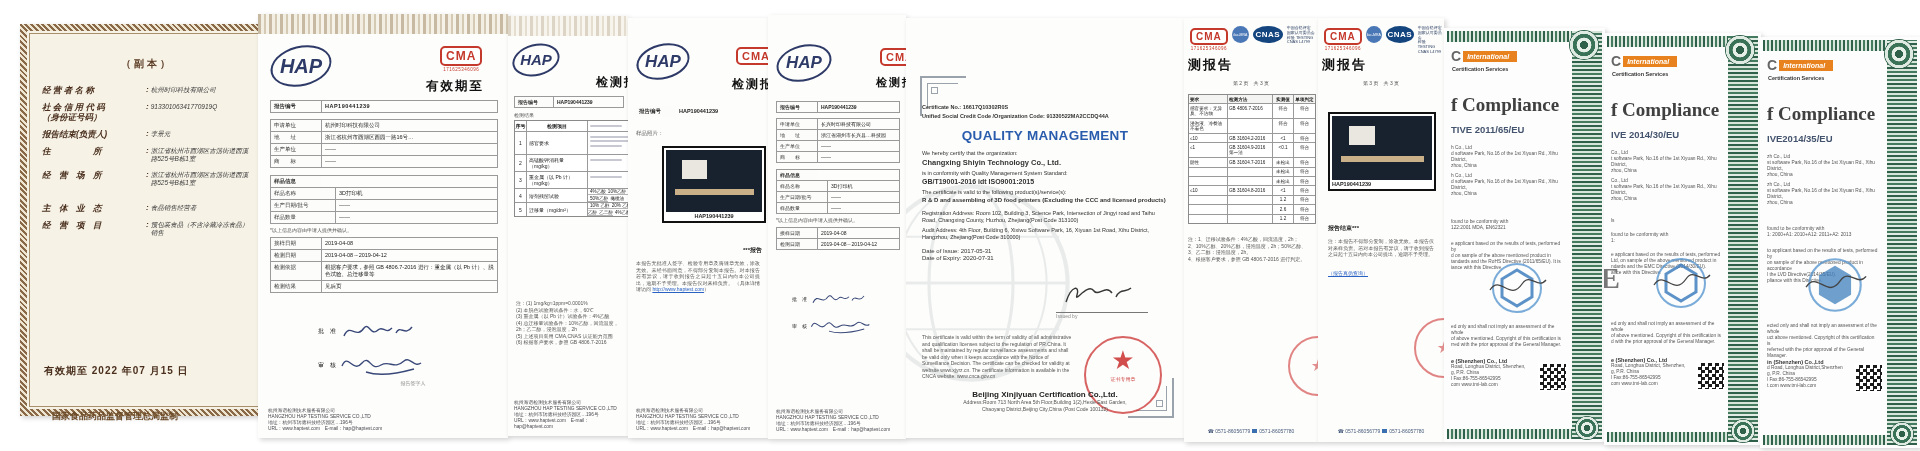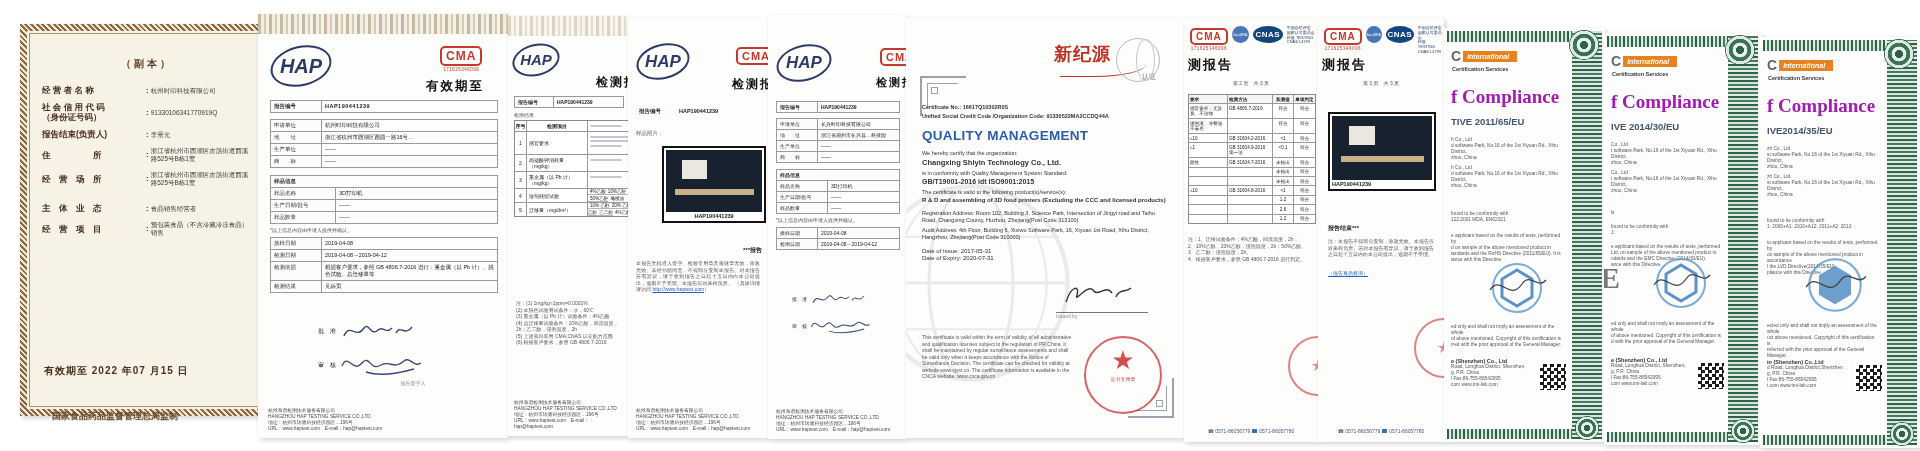--- a/index.html
+++ b/index.html
@@ -13,21 +13,21 @@
   .b{font-weight:bold;} .c{text-align:center;} .gray{color:#555;} .faint{color:#8a8a8a;}
   .gl{display:block;height:2px;background:#c8c8d2;margin:2.5px 0;border-radius:1px;}
   .gl.w60{width:60%;} .gl.w80{width:80%;}
   
   #license{left:20px;top:24px;width:238px;height:378px;background:#f6f2e6;
     border:7px solid transparent;
     border-image:repeating-linear-gradient(45deg,#8a6948 0 2px,#efe6d2 2px 4px) 7;}
   #license .inner{position:absolute;inset:2px;border:1px solid #a8906c;padding:20px 10px 8px 12px;}
   .lic-title{font-size:17px;letter-spacing:5px;font-weight:bold;color:#5a3a22;text-align:center;font-family:"Liberation Serif",serif;}
   .lic-sub{font-size:10px;letter-spacing:3px;color:#5a3a22;text-align:center;margin-top:3px;font-weight:bold;}
-  .lic-row{display:flex;margin-top:7px;align-items:center;}
+  .lic-row{display:flex;margin-top:7px;align-items:flex-start;font-style:italic;}
   .lic-label{width:102px;flex:none;font-size:8.5px;font-weight:bold;color:#4a2f1d;line-height:10px;}
   .lic-colon{flex:none;font-size:8px;color:#4a2f1d;font-weight:bold;margin:0 2px;}
   .lic-value{font-size:6.5px;color:#3a3a3a;line-height:8px;padding-top:1px;}
   .lic-valid{position:absolute;left:14px;bottom:28px;font-size:10px;font-weight:bold;letter-spacing:1px;color:#4a2f1d;}
   #license-footer{position:absolute;left:52px;top:410px;width:210px;font-size:9px;font-weight:bold;color:#6b4a28;}
   
   .lace{position:absolute;left:0;right:0;top:0;height:20px;
     background:repeating-linear-gradient(90deg,#b5a284 0 3px,#efe9da 3px 6px,#c7b89b 6px 8px,#f3eee2 8px 11px);opacity:.75;}
   .haplogo{position:absolute;font-style:italic;font-weight:800;color:#2e3a67;text-align:center;}
   .haplogo i{position:absolute;inset:0;border:2.5px solid #2e3a67;border-radius:50%;transform:rotate(-14deg);}
@@ -98,21 +98,21 @@
     background:repeating-linear-gradient(0deg,#2f6049 0 2px,#e2ece4 2px 4px,#447a5e 4px 6px,#d7e4da 6px 8px);}
   .coc .bbot{position:absolute;left:3px;right:33px;bottom:3px;height:10px;
     background:repeating-linear-gradient(90deg,#2f6049 0 2px,#e2ece4 2px 4px,#447a5e 4px 6px,#d7e4da 6px 8px);}
   .coc .rosette{position:absolute;width:30px;height:30px;border-radius:50%;
     background:radial-gradient(circle,#2f6049 18%,#e6efe8 20% 34%,#3a7258 36% 52%,#dfeae2 54% 66%,#2f6049 68%);}
   .coc .content{position:absolute;left:7px;top:20px;right:40px;}
   .coc-logo{display:flex;align-items:center;gap:2px;}
   .coc-logo .cgl{font-size:14px;font-weight:800;color:#666;}
   .coc-logo .obox{background:#e8821e;color:#fff;font-style:italic;font-weight:bold;font-size:7px;padding:2px 8px 2px 4px;}
   .coc-sub{font-size:5.5px;font-weight:bold;color:#333;margin:2px 0 0 1px;}
-  .coc-head{font-family:"Liberation Serif",serif;font-weight:bold;font-size:19px;color:#a21caf;margin-top:14px;}
+  .coc-head{font-family:"Liberation Serif",serif;font-weight:bold;font-size:19px;color:#404040;margin-top:22px;}
   .coc-dir{font-weight:800;font-size:9.5px;color:#44536e;margin-top:8px;}
   .coc p{margin:0;font-size:4.8px;line-height:6px;color:#555;}
   .qr{width:26px;height:26px;background:repeating-conic-gradient(#1b1b1b 0 25%,#fff 0 50%) 0 0/7px 7px;outline:2px solid #fff;box-shadow:0 0 0 1px #999;}
   .ce{position:absolute;font-family:"Liberation Serif",serif;font-size:30px;color:#777;font-weight:bold;}
 </style>
 </head>
 <body>
 
 <div id="strip">
 
@@ -430,30 +430,24 @@
         <span class="dot"></span>
       </div>
     <svg class="globe-wm" width="210" height="210" viewBox="0 0 100 100" style="left:-40px;top:160px;">
       <circle cx="50" cy="50" r="46" fill="none" stroke="#6a7685" stroke-width="2"></circle>
       <ellipse cx="50" cy="50" rx="20" ry="46" fill="none" stroke="#6a7685" stroke-width="1.5"></ellipse>
       <ellipse cx="50" cy="50" rx="36" ry="46" fill="none" stroke="#6a7685" stroke-width="1"></ellipse>
       <line x1="4" y1="50" x2="96" y2="50" stroke="#6a7685" stroke-width="1.5"></line>
       <line x1="8" y1="28" x2="92" y2="28" stroke="#6a7685" stroke-width="1"></line>
       <line x1="8" y1="72" x2="92" y2="72" stroke="#6a7685" stroke-width="1"></line>
     </svg>
-    <div class="brand">
-      <span class="globe2"></span>
-      <span class="zh">新纪源</span>
-      <span class="swoosh"></span>
-      <span class="rz">认证</span>
-    </div>
     <div style="position:absolute;left:16px;top:86px;right:16px;">
       <div class="qline b"><span>Certificate No.:</span> <span>16617Q10302R0S</span></div>
       <div class="qline b" style="margin-top:2px;"><span>Unified Social Credit Code /Organization Code:</span> <span>91330522MA2CCDQ44A</span></div>
-      <div class="qtitle" style="margin-top:8px;">QUALITY MANAGEMENT</div>
+      <div class="qtitle" style="margin-top:8px;text-align:center;">QUALITY MANAGEMENT</div>
       <div class="qline" style="margin-top:6px;">We hereby certify that the organization:</div>
       <div class="qline b" style="font-size:7.5px;margin-top:2px;">Changxing Shiyin Technology Co., Ltd.</div>
       <div class="qline" style="margin-top:4px;">is in conformity with Quality Management System Standard:</div>
       <div class="qline b" style="font-size:7px;margin-top:1px;">GB/T19001-2016 idt ISO9001:2015</div>
       <div class="qline" style="margin-top:4px;">The certificate is valid to the following product(s)/service(s):</div>
       <div class="qline b" style="font-size:6px;margin-top:1px;">R &amp; D and assembling of 3D food printers (Excluding the CCC and licensed products)</div>
       <div class="qline gray" style="margin-top:6px;">Registration Address: Room 102, Building 3, Science Park, Intersection of Jingyi road and Taihu Road, Changxing County, Huzhou, Zhejiang(Post Code 313100)</div>
       <div class="qline gray" style="margin-top:3px;">Audit Address: 4th Floor, Building 6, Xixiwu Software Park, 16, Xiyuan 1st Road, Xihu District, Hangzhou, Zhejiang(Post Code 310000)</div>
       <div class="qline" style="margin-top:7px;font-size:6px;">Date of Issue:  2017-05-31</div>
       <div class="qline" style="font-size:6px;">Date of Expiry:  2020-07-31</div>
@@ -462,20 +456,25 @@
       <svg class="sig" width="80" height="28" viewBox="0 0 80 28" style="stroke:#222;">
           <path d="M10 22 C16 4 24 6 21 15 C18 24 32 2 38 11 C42 17 50 4 56 13 M60 17 C64 8 70 13 75 8"></path>
         </svg>
       <div style="border-top:1px solid #777;width:92px;"></div>
       <div class="t5 faint">Issued by</div>
     </div>
     <div class="t5 gray" style="position:absolute;left:16px;top:316px;width:152px;">This certificate is valid within the term of validity of all administrative and qualification licenses subject to the regulation of PR.China. It shall be maintained by regular surveillance assessments and shall be valid only when it keeps accordance with the Notice of Surveillance Decision. The certificate can be checked for validity at website www.xjyrz.cn. The certificate information is available in the CNCA website: www.cnca.gov.cn</div>
     <div class="qseal" style="left:178px;top:318px;">
       <div class="star">★</div>
       <span class="st">证书专用章</span>
+    </div>
+    <div style="position:absolute;left:0;right:0;top:372px;text-align:center;">
+      <div class="b" style="font-size:8px;">Beijing Xinjiyuan Certification Co.,Ltd.</div>
+      <div class="t5 gray">Address:Room 713 North Area 5th Floor,Building 1(2),Hexie East Garden,</div>
+      <div class="t5 gray">Chaoyang District,Beijing City,China (Post Code 100132)</div>
     </div>
   </div>
 
   <div class="card" id="cma2" style="left:1184px;top:18px;width:134px;height:424px;">
     <div class="logorow">
       <span style="text-align:center;"><span class="cma" style="font-size:10px;">CMA</span><span class="cma-no">171625346096</span></span>
       <span class="ilac">ilac-MRA</span>
       <span class="cnas">CNAS</span>
       <span class="cnas-txt">
         <span>中国合格评定</span><br>

